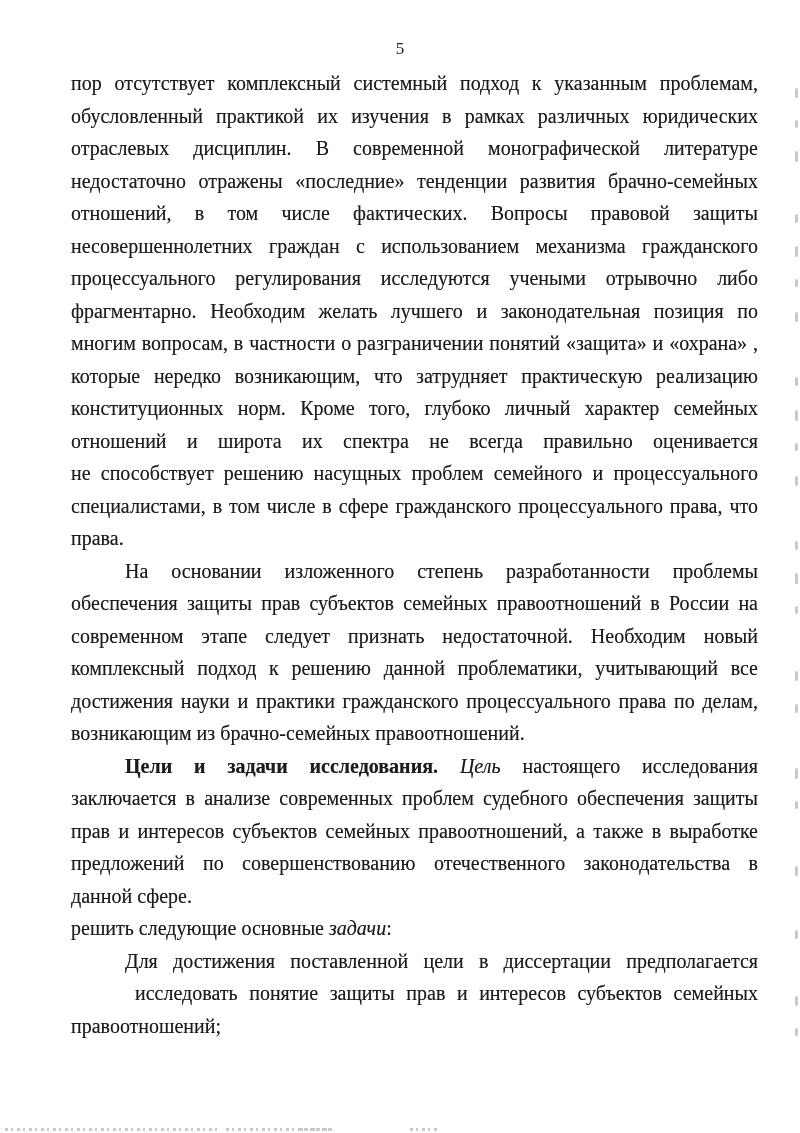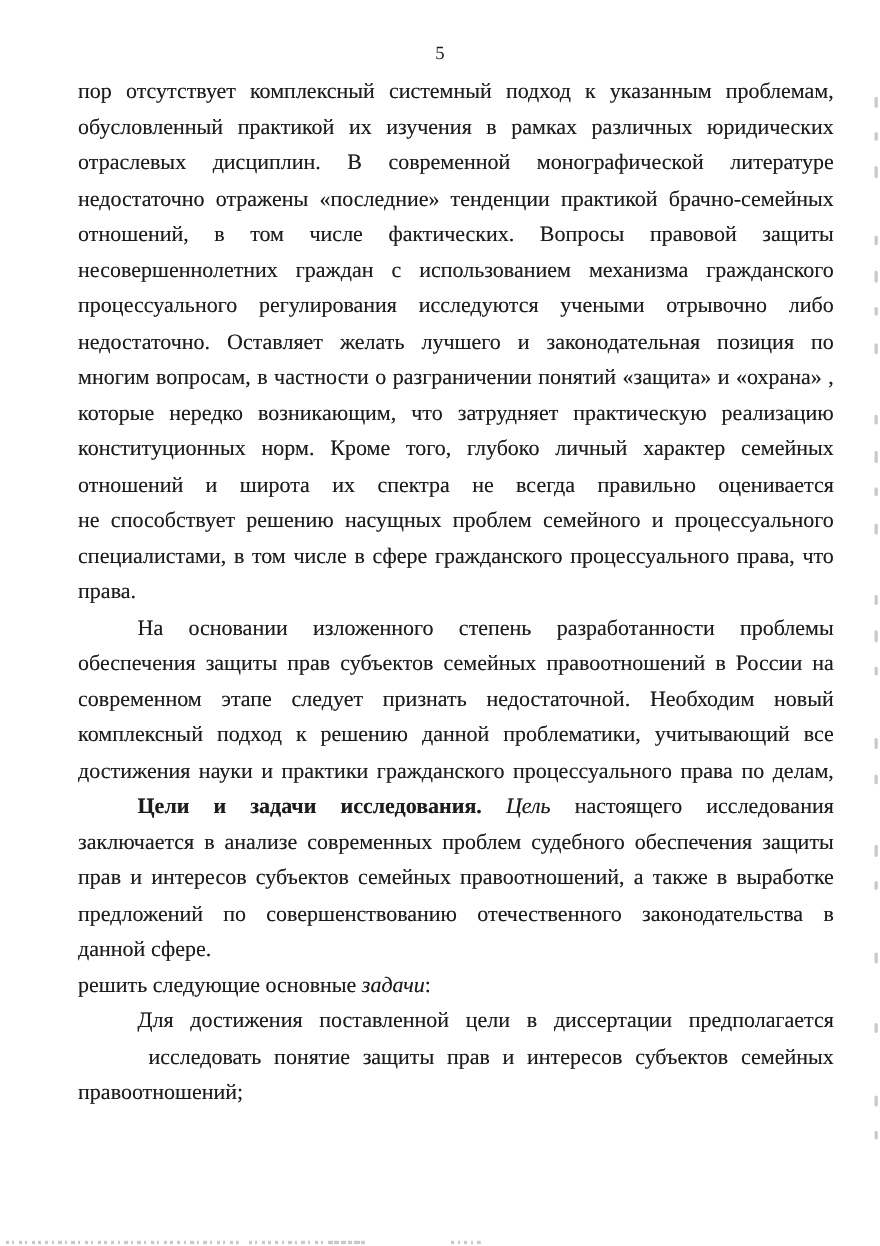--- a/index.html
+++ b/index.html
@@ -66,37 +66,38 @@
 </head>
 <body>
 
 <div class="page">
   <div class="page-number">5</div>
 
   <div class="text-block" id="text">
       <div class="line"><span>пор отсутствует комплексный системный подход к указанным проблемам,</span></div>
       <div class="line"><span>обусловленный практикой их изучения в рамках различных юридических</span></div>
       <div class="line"><span>отраслевых дисциплин. В современной монографической литературе</span></div>
-      <div class="line"><span>недостаточно отражены «последние» тенденции практикой брачно-семейных</span></div>
+      <div class="line"><span>недостаточно отражены «последние» тенденции развития брачно-семейных</span></div>
       <div class="line"><span>отношений, в том числе фактических. Вопросы правовой защиты</span></div>
       <div class="line"><span>несовершеннолетних граждан с использованием механизма гражданского</span></div>
       <div class="line"><span>процессуального регулирования исследуются учеными отрывочно либо</span></div>
-      <div class="line"><span>недостаточно. Оставляет желать лучшего и законодательная позиция по</span></div>
+      <div class="line"><span>фрагментарно. Необходим желать лучшего и законодательная позиция по</span></div>
       <div class="line"><span>многим вопросам, в частности о разграничении понятий «защита» и «охрана» ,</span></div>
       <div class="line"><span>которые нередко возникающим, что затрудняет практическую реализацию</span></div>
       <div class="line"><span>конституционных норм. Кроме того, глубоко личный характер семейных</span></div>
       <div class="line"><span>отношений и широта их спектра не всегда правильно оценивается</span></div>
       <div class="line"><span>не способствует решению насущных проблем семейного и процессуального</span></div>
       <div class="line"><span>специалистами, в том числе в сфере гражданского процессуального права, что</span></div>
       <div class="line last"><span>права.</span></div>
       <div class="line ind1"><span>На основании изложенного степень разработанности проблемы</span></div>
       <div class="line"><span>обеспечения защиты прав субъектов семейных правоотношений в России на</span></div>
       <div class="line"><span>современном этапе следует признать недостаточной. Необходим новый</span></div>
       <div class="line"><span>комплексный подход к решению данной проблематики, учитывающий все</span></div>
       <div class="line"><span>достижения науки и практики гражданского процессуального права по делам,</span></div>
+      <div class="line last"><span>возникающим из брачно-семейных правоотношений.</span></div>
       <div class="line ind1"><span class="b">Цели и задачи исследования.</span><span> </span><span class="i">Цель</span><span> настоящего исследования</span></div>
       <div class="line"><span>заключается в анализе современных проблем судебного обеспечения защиты</span></div>
       <div class="line"><span>прав и интересов субъектов семейных правоотношений, а также в выработке</span></div>
       <div class="line"><span>предложений по совершенствованию отечественного законодательства в</span></div>
       <div class="line last"><span>данной сфере.</span></div>
       <div class="line last"><span>решить следующие основные </span><span class="i">задачи</span><span>:</span></div>
       <div class="line ind1"><span>Для достижения поставленной цели в диссертации предполагается</span></div>
       <div class="line ind2"><span>исследовать понятие защиты прав и интересов субъектов семейных</span></div>
       <div class="line last"><span>правоотношений;</span></div>
     </div>

